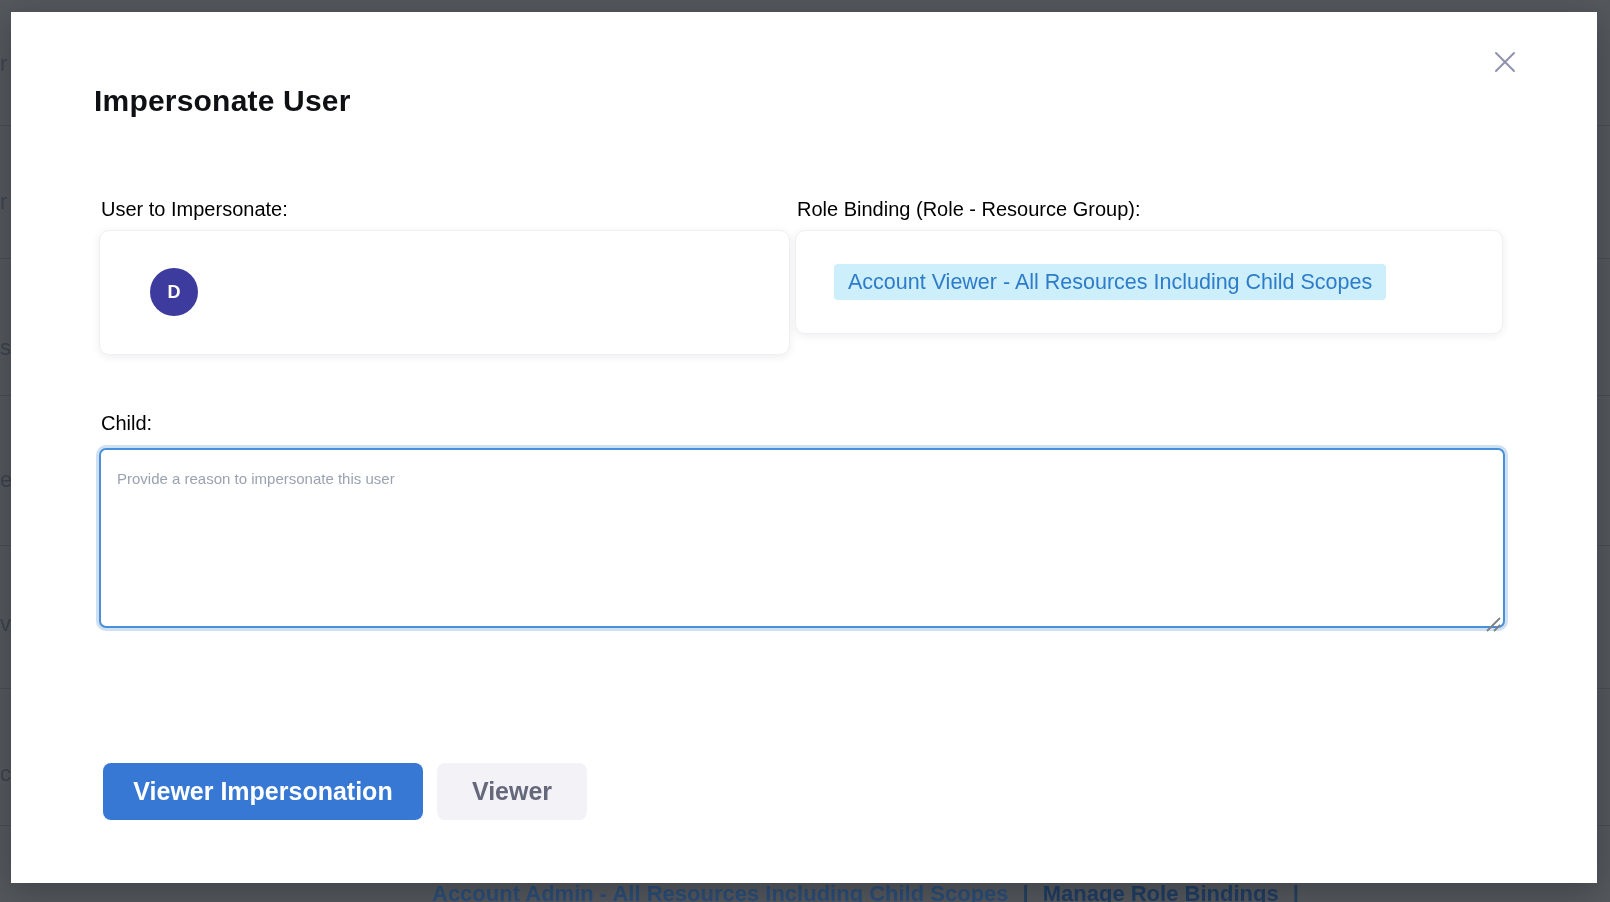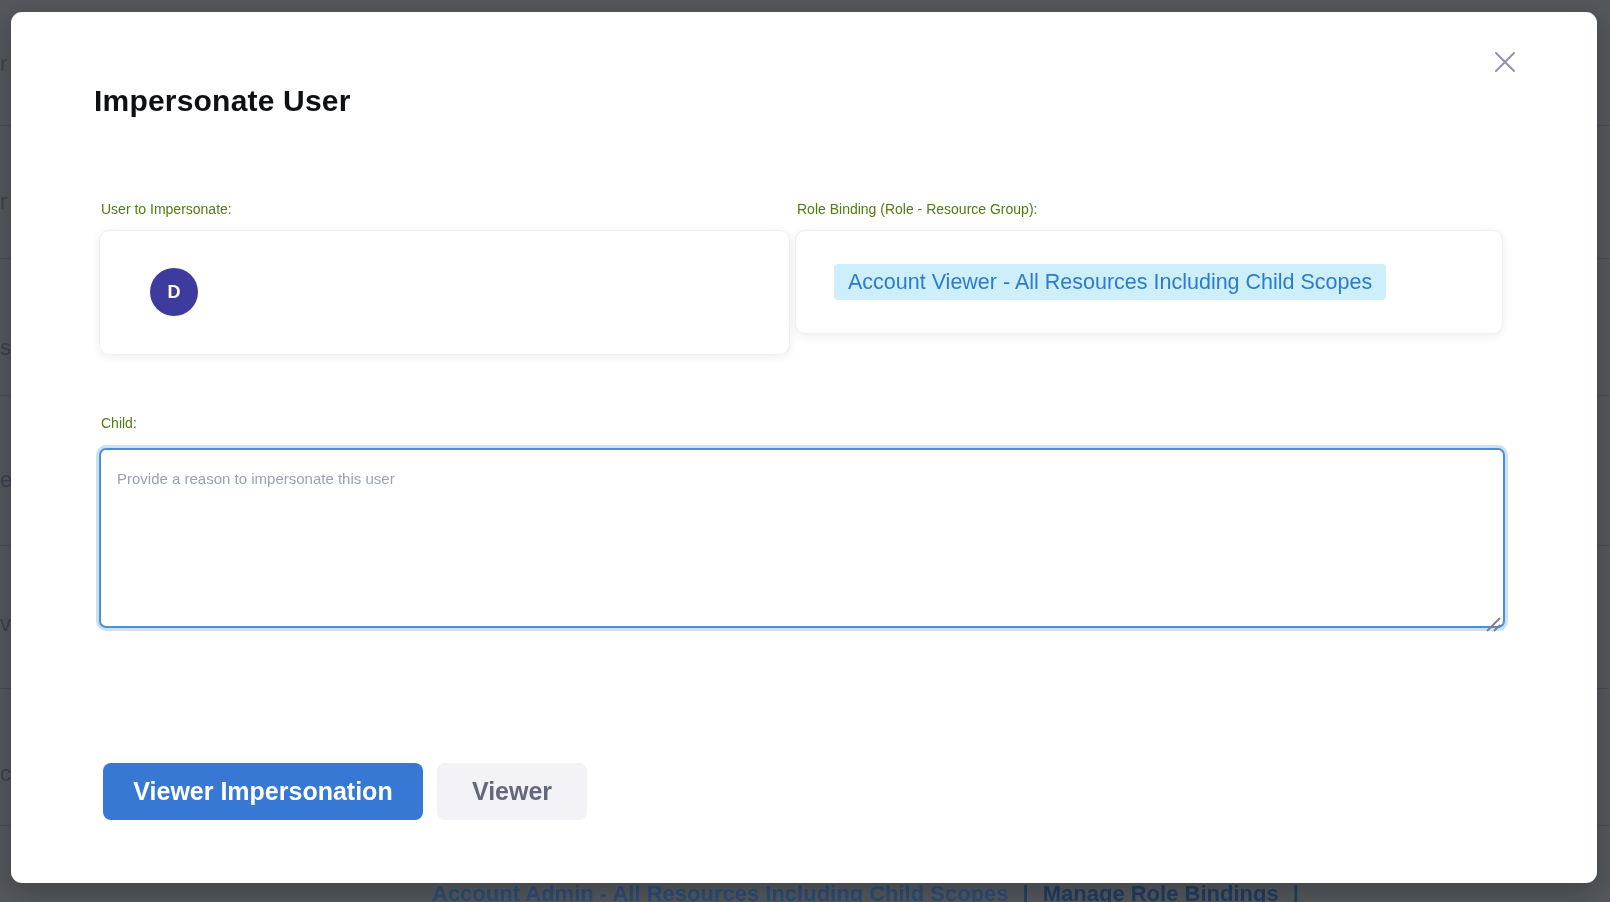--- a/index.html
+++ b/index.html
@@ -21,34 +21,34 @@
     position: absolute; left: 432px; top: 881px; display: flex; align-items: flex-start;
     gap: 14px; white-space: nowrap; font-size: 22px; line-height: 26px;
   }
   .bg-bottom-link { color: #2a4d78; font-weight: 600; }
   .bg-bottom-sep { color: #24415f; font-weight: 600; }
   .bg-bottom-action { color: #1f3d63; font-weight: 700; }
 
   
   .modal {
     position: absolute; left: 11px; top: 12px; width: 1586px; height: 871px;
-    background: #ffffff; border-radius: 11px; z-index: 10;
+    background: #ffffff; border-radius: 0; z-index: 10;
     box-shadow: 0 8px 30px rgba(0,0,0,0.25);
   }
   .close-btn {
     position: absolute; left: 1477px; top: 33px; width: 34px; height: 34px;
     display: flex; align-items: center; justify-content: center;
     cursor: pointer; background: none; border: none;
   }
   .modal-title {
     position: absolute; left: 83px; top: 72px;
     font-size: 30px; font-weight: 700; color: #0f1013; letter-spacing: 0.2px;
   }
   .field-label {
-    position: absolute; font-size: 14px; color: #4d7c0f; line-height: 26px;
+    position: absolute; font-size: 20px; color: #000000; line-height: 26px;
   }
   .label-user { left: 90px; top: 184px; }
   .label-role { left: 786px; top: 184px; }
   .label-reason { left: 90px; top: 398px; }
 
   .card {
     position: absolute; background: #fff; border: 1px solid #eef0f3; border-radius: 10px;
     box-shadow: 0 2px 8px rgba(40,41,61,0.08);
   }
   .user-card { left: 88px; top: 218px; width: 691px; height: 125px; }

